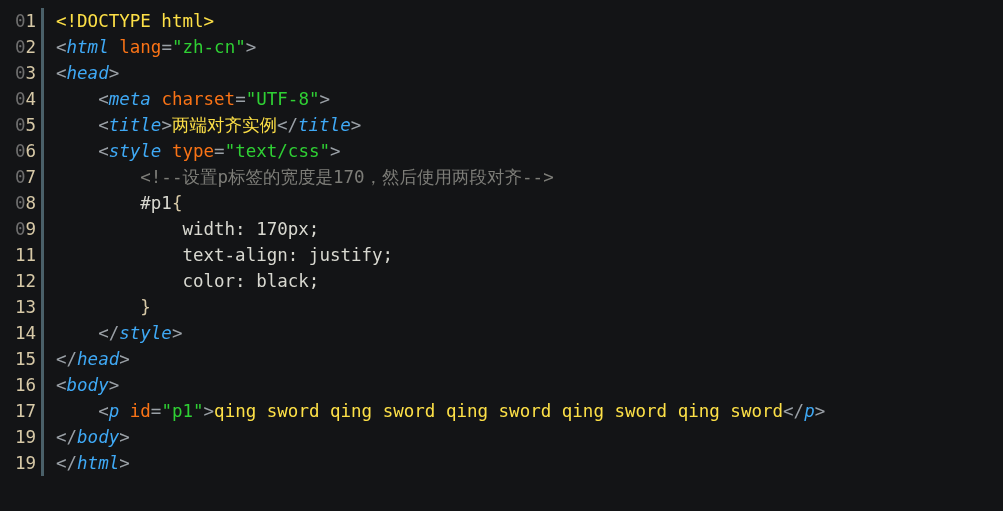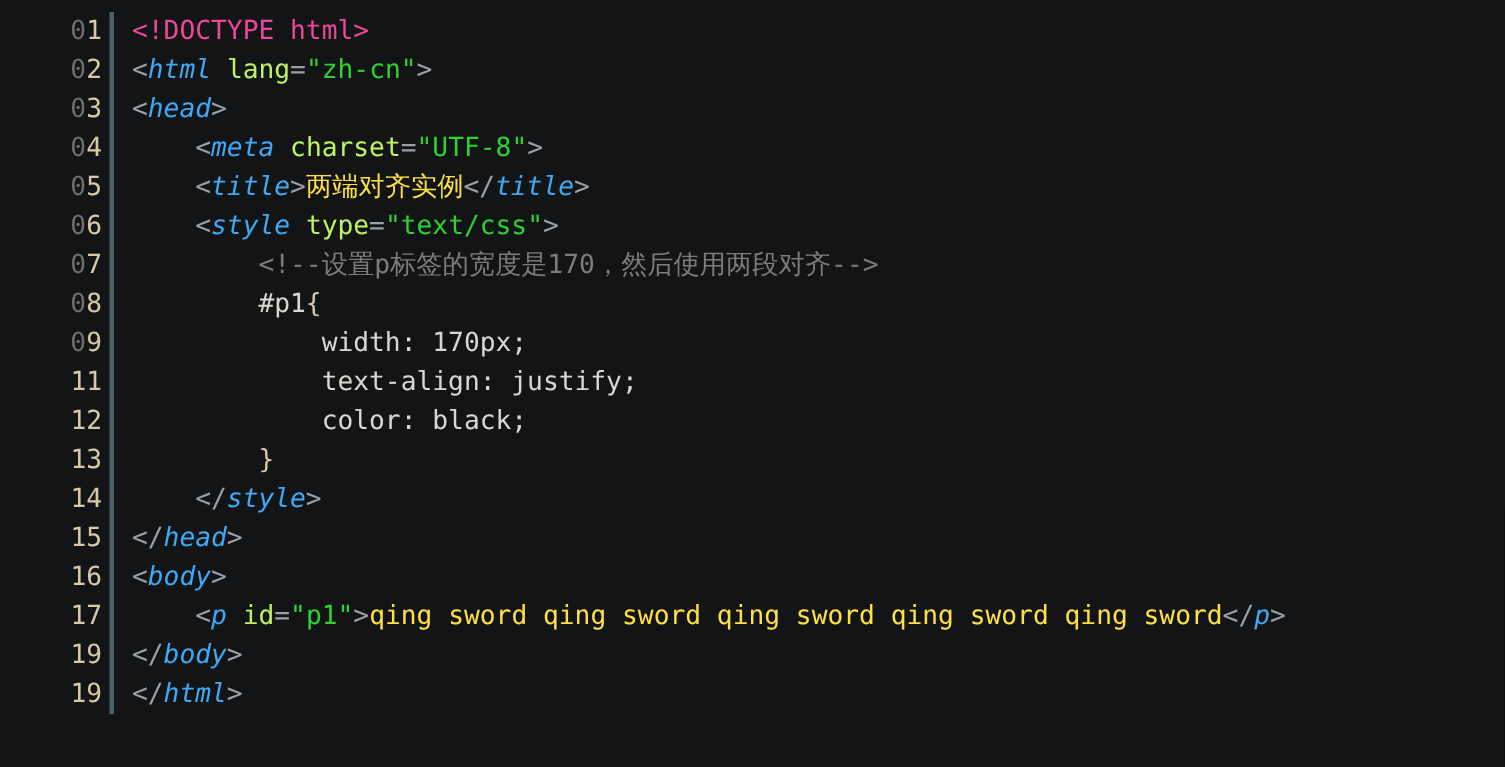--- a/index.html
+++ b/index.html
@@ -25,21 +25,20 @@
   }
 
   .code-line {
     display: flex;
     align-items: flex-start;
     height: 26px;
     line-height: 26px;
     white-space: pre;
     font-size: 17.5px;
     letter-spacing: 0px;
-    margin-left: 32px;
   }
 
   .gutter {
     width: 36px;
     min-width: 36px;
     text-align: right;
     padding-right: 0px;
     color: #d7c9a7;
     font-size: 17.5px;
     line-height: 26px;
@@ -63,27 +62,27 @@
     padding-left: 12px;
     color: #c8c8c0;
     font-size: 17.5px;
     line-height: 26px;
     white-space: pre;
   }
 
   
   .t-punct   { color: #9aa0a6; }
   .t-tag     { color: #3fa9f5; font-style: italic; }
-  .t-attr    { color: #bef264; }
+  .t-attr    { color: #f97316; }
   .t-string  { color: #2fd034; }
   .t-plain   { color: #c8c8c0; }
   .t-comment { color: #7d7d78; }
   .t-css     { color: #d8d8d0; }
   .t-brace   { color: #d7c9a7; }
-  .t-doctype { color: #ec4899; }
+  .t-doctype { color: #fde047; }
   .t-content { color: #fde047; }
 </style>
 </head>
 <body>
 
 <div id="code-viewer">
     <div class="code-line"><div class="gutter"><span class="pad0">0</span><span>1</span></div><div class="sep"></div><div class="code-text"><span class="t-doctype">&lt;!DOCTYPE html&gt;</span></div></div>
     <div class="code-line"><div class="gutter"><span class="pad0">0</span><span>2</span></div><div class="sep"></div><div class="code-text"><span class="t-punct">&lt;</span><span class="t-tag">html</span><span class="t-plain"> </span><span class="t-attr">lang</span><span class="t-punct">=</span><span class="t-string">"zh-cn"</span><span class="t-punct">&gt;</span></div></div>
     <div class="code-line"><div class="gutter"><span class="pad0">0</span><span>3</span></div><div class="sep"></div><div class="code-text"><span class="t-punct">&lt;</span><span class="t-tag">head</span><span class="t-punct">&gt;</span></div></div>
     <div class="code-line"><div class="gutter"><span class="pad0">0</span><span>4</span></div><div class="sep"></div><div class="code-text"><span class="t-punct">    &lt;</span><span class="t-tag">meta</span><span class="t-plain"> </span><span class="t-attr">charset</span><span class="t-punct">=</span><span class="t-string">"UTF-8"</span><span class="t-punct">&gt;</span></div></div>

